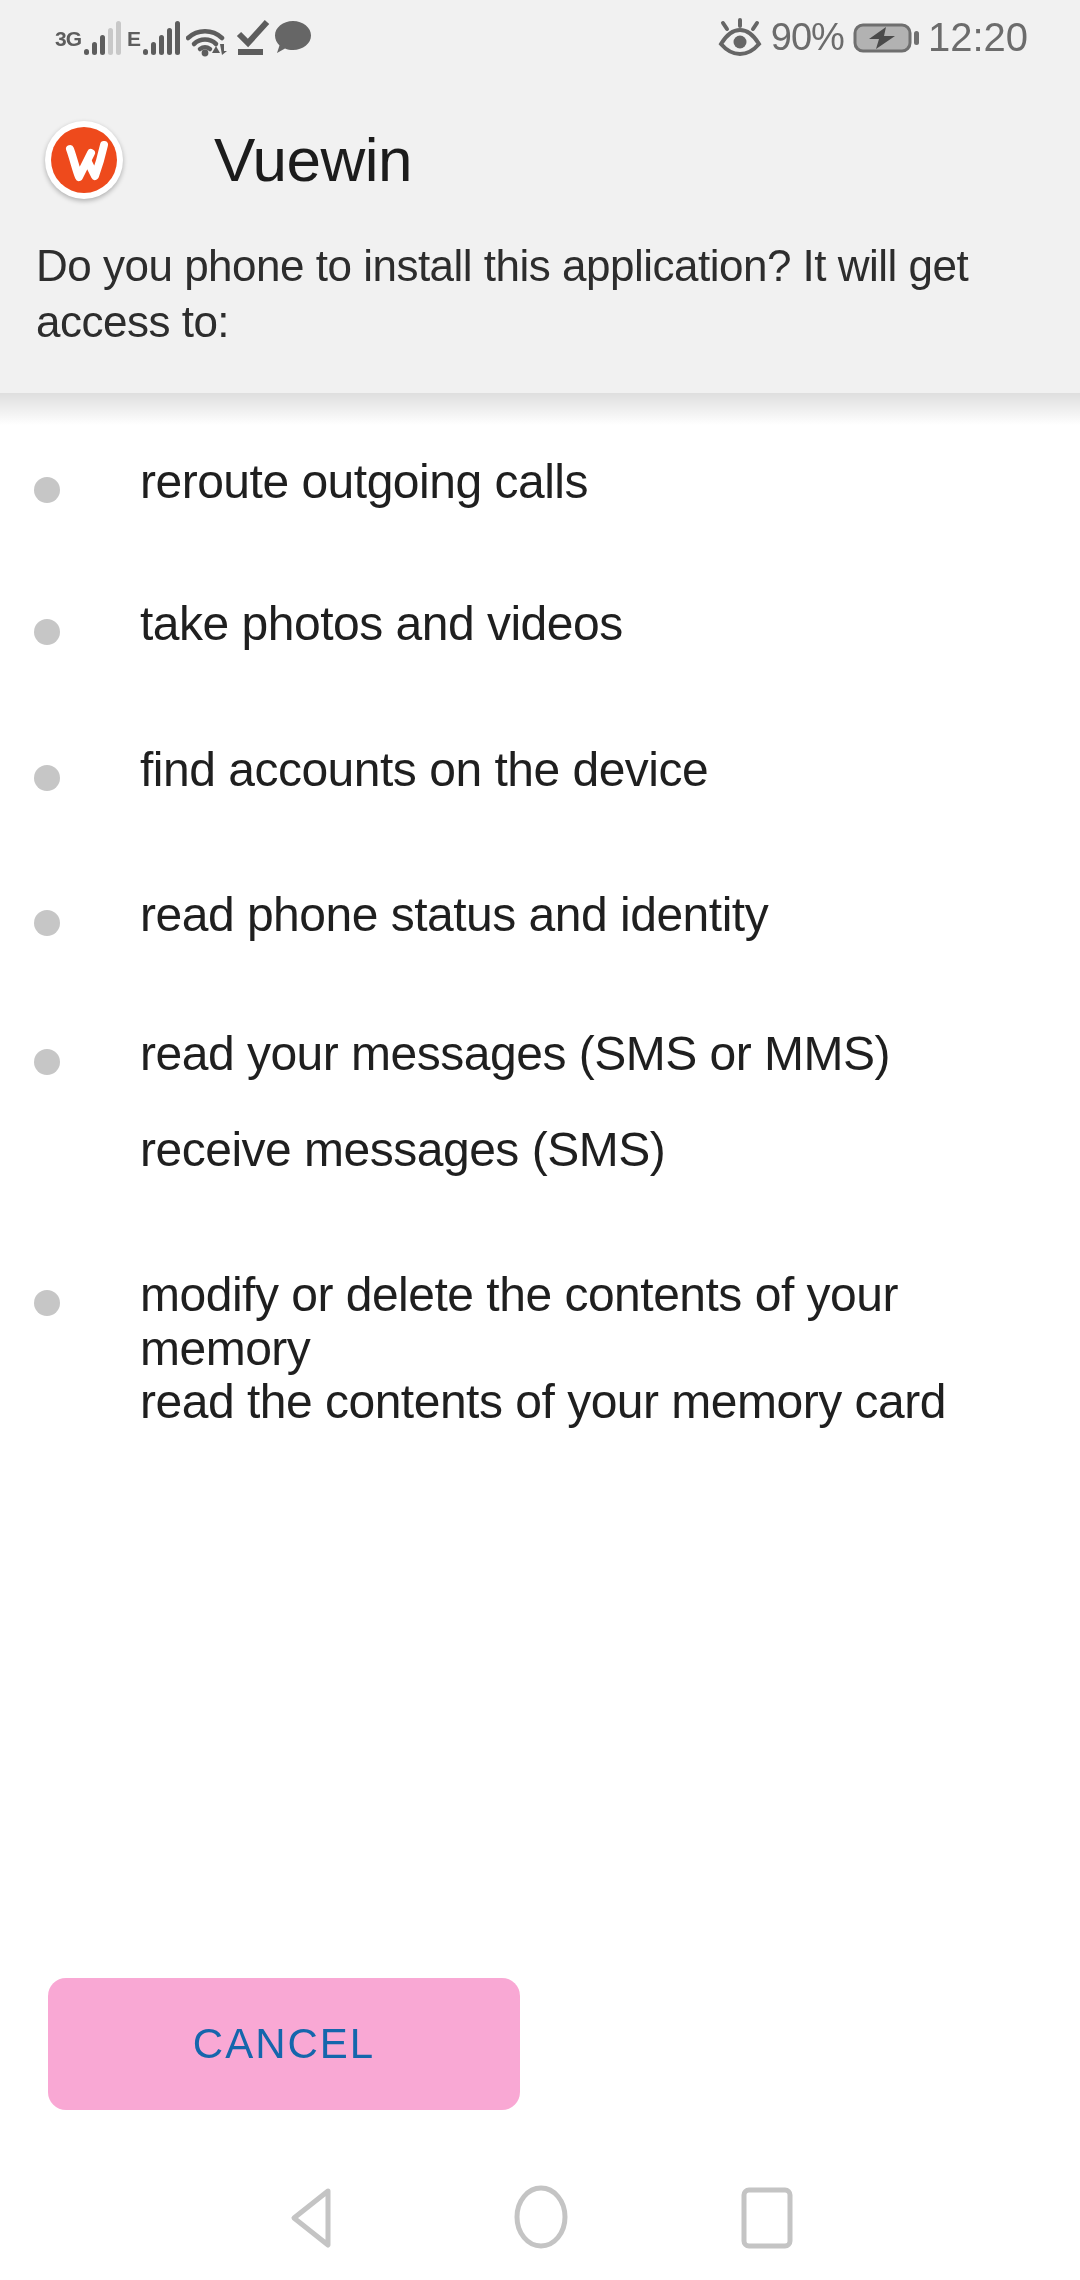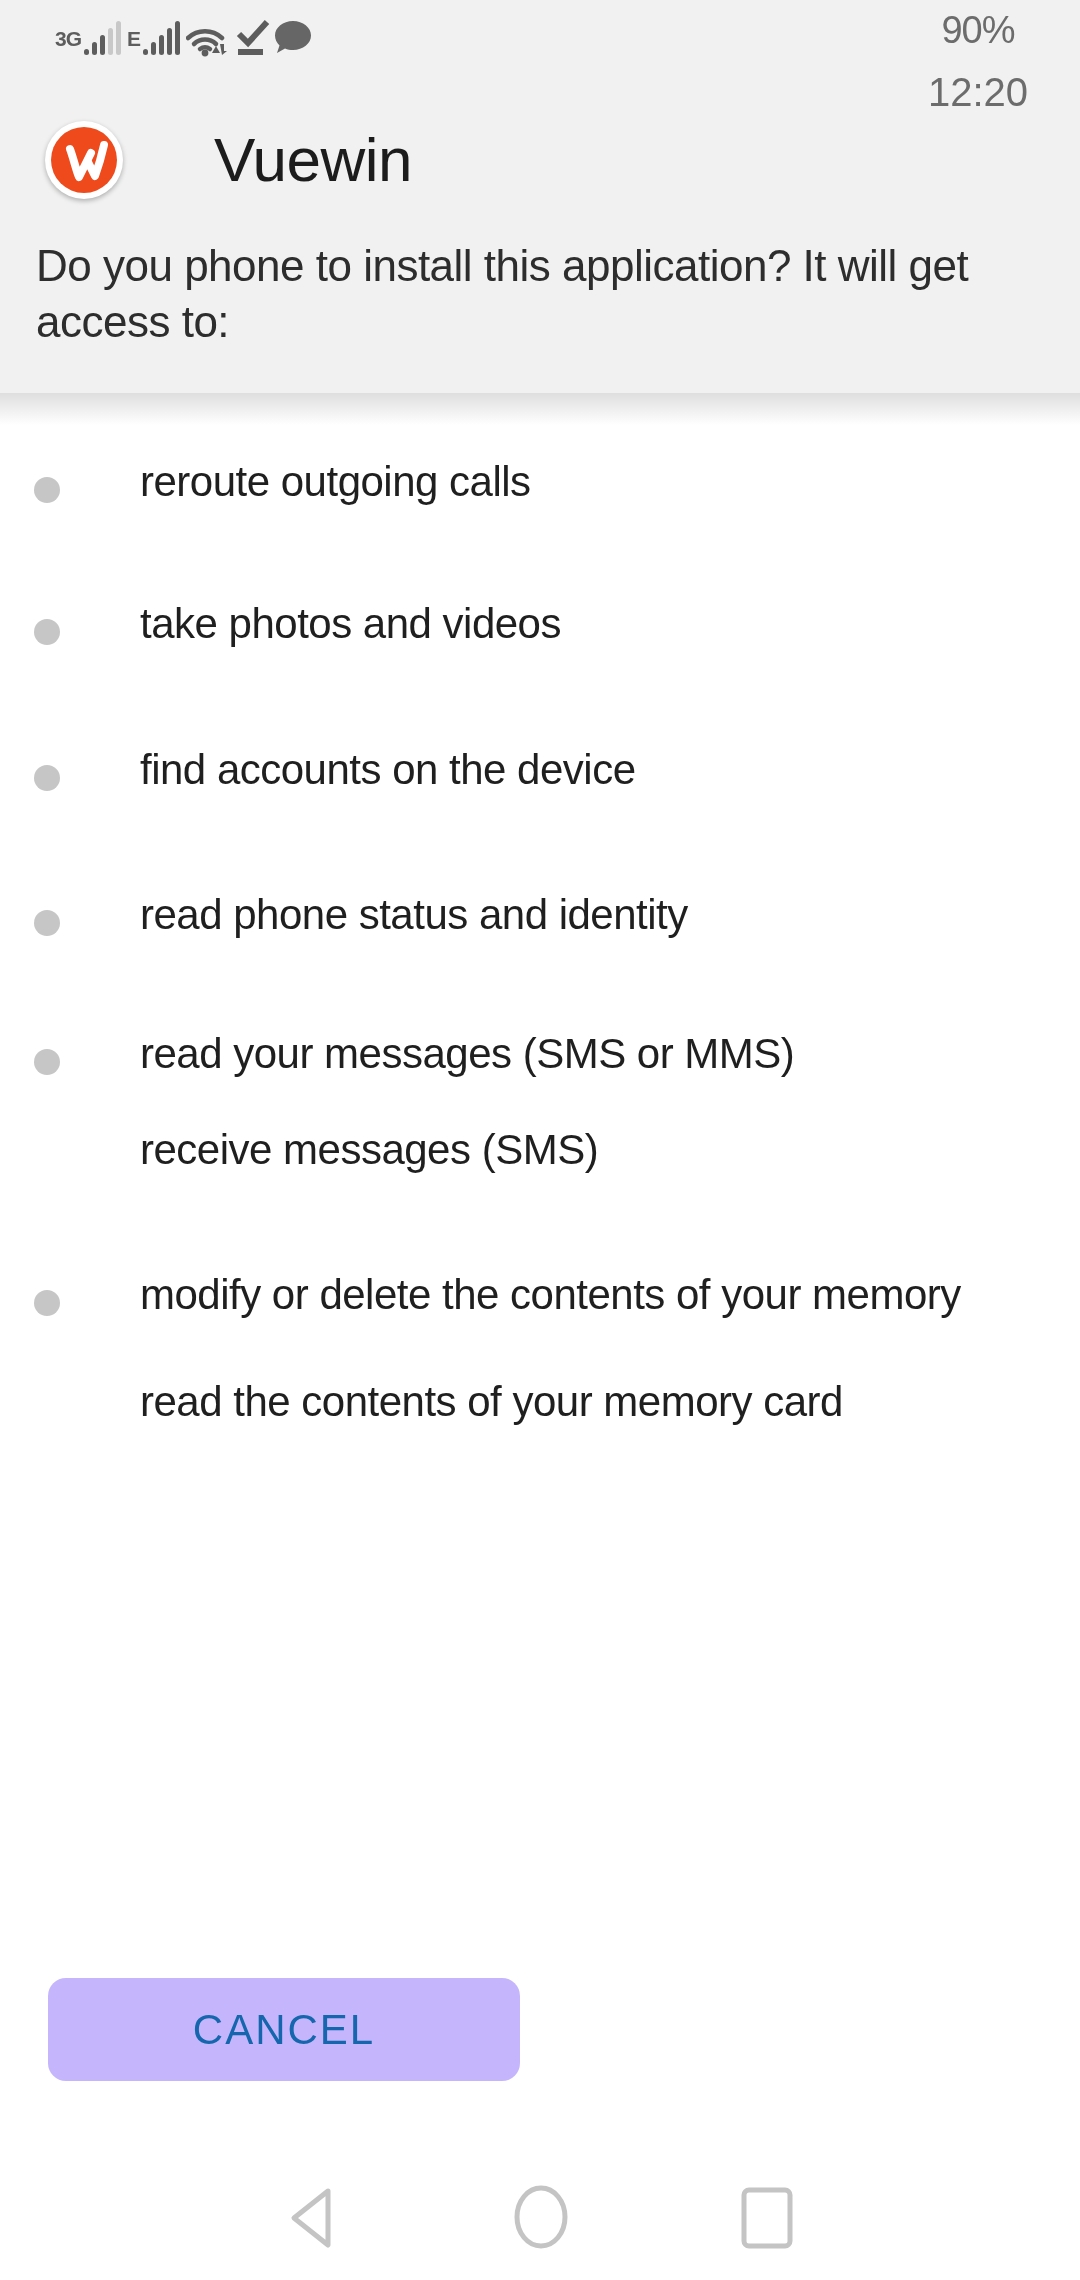--- a/index.html
+++ b/index.html
@@ -9,21 +9,21 @@
   }
   
   .top-bg{position:absolute;left:0;top:0;width:1080px;height:393px;background:#f1f1f1;}
   .header-shadow{
     position:absolute;left:0;top:393px;width:1080px;height:32px;
     background:linear-gradient(to bottom, rgba(0,0,0,0.13), rgba(0,0,0,0));
   }
   
   .statusbar{position:absolute;left:0;top:0;width:1080px;height:75px;}
   .sb-left{position:absolute;left:55px;top:0;height:75px;display:flex;align-items:center;gap:4px;}
-  .sb-right{position:absolute;right:52px;top:0;height:75px;display:flex;align-items:center;gap:9px;flex-direction:column;}
+  .sb-right{position:absolute;right:52px;top:0;height:75px;display:flex;align-items:center;gap:9px;}
   .sb-cluster{display:flex;align-items:flex-start;gap:2px;}
   .sb-net-label{font-size:21px;font-weight:bold;color:#5d5d5d;line-height:20px;margin-top:10px;letter-spacing:-1px;}
   .sb-text{font-size:38px;color:#6c6c6c;font-weight:300;letter-spacing:-1px;}
   .sb-time{font-size:40px;color:#6c6c6c;font-weight:300;letter-spacing:0px;}
   
   .app-icon{
     position:absolute;left:45px;top:121px;width:78px;height:78px;border-radius:50%;
     background:#ffffff;box-shadow:0 2px 5px rgba(0,0,0,0.28);
     display:flex;align-items:center;justify-content:center;
   }
@@ -34,26 +34,26 @@
   .install-prompt{
     position:absolute;left:36px;top:238px;width:1014px;
     font-size:44px;line-height:56px;color:#2d2d2d;font-weight:300;letter-spacing:-0.5px;
   }
   
   .perm{position:absolute;left:0;width:1080px;}
   .perm .dot{
     position:absolute;left:34px;top:22px;width:26px;height:26px;border-radius:50%;background:#c6c6c6;
   }
   .perm .perm-text{
-    margin-left:140px;margin-right:40px;font-size:42px;line-height:54px;
+    margin-left:140px;margin-right:40px;font-size:48px;line-height:54px;
     color:#1f1f1f;font-weight:300;letter-spacing:-0.5px;
   }
   
   .action-btn{
-    position:absolute;top:1978px;width:472px;height:103px;border-radius:18px;background:#c4b5fd;
+    position:absolute;top:1978px;width:472px;height:132px;border-radius:18px;background:#f9a8d4;
     display:flex;align-items:center;justify-content:center;
     font-size:42px;letter-spacing:2px;color:#1566ac;font-weight:300;cursor:pointer;border:none;
   }
   .btn-cancel{left:48px;}
   .btn-install{left:560px;}
   
   .navbar{position:absolute;left:0;top:2170px;width:1080px;height:100px;}
   .nav-ico{position:absolute;}
 </style>
 </head>

